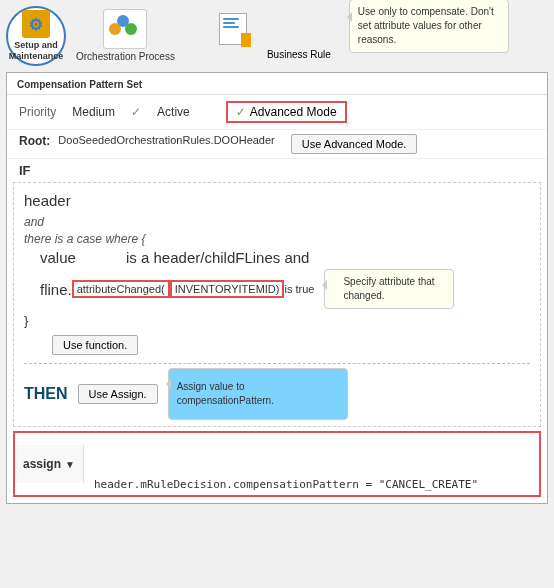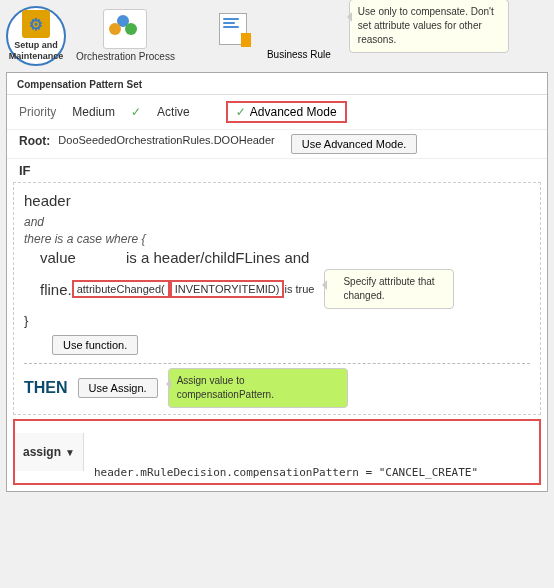--- a/index.html
+++ b/index.html
@@ -230,24 +230,24 @@
     }
     .use-assign-btn {
       border: 1px solid #aaa;
       background: #f5f5f5;
       padding: 3px 10px;
       font-size: 11px;
       cursor: pointer;
       border-radius: 2px;
     }
     .assign-tooltip {
-      background: #bef264;
+      background: #7dd3fc;
       border: 1px solid #ccc;
       border-radius: 4px;
-      padding: 5px 8px;
+      padding: 11px 8px;
       font-size: 10px;
       color: #333;
       max-width: 180px;
       line-height: 1.4;
       position: relative;
       display: inline-block;
     }
     .assign-tooltip::before {
       content: '';
       position: absolute;

